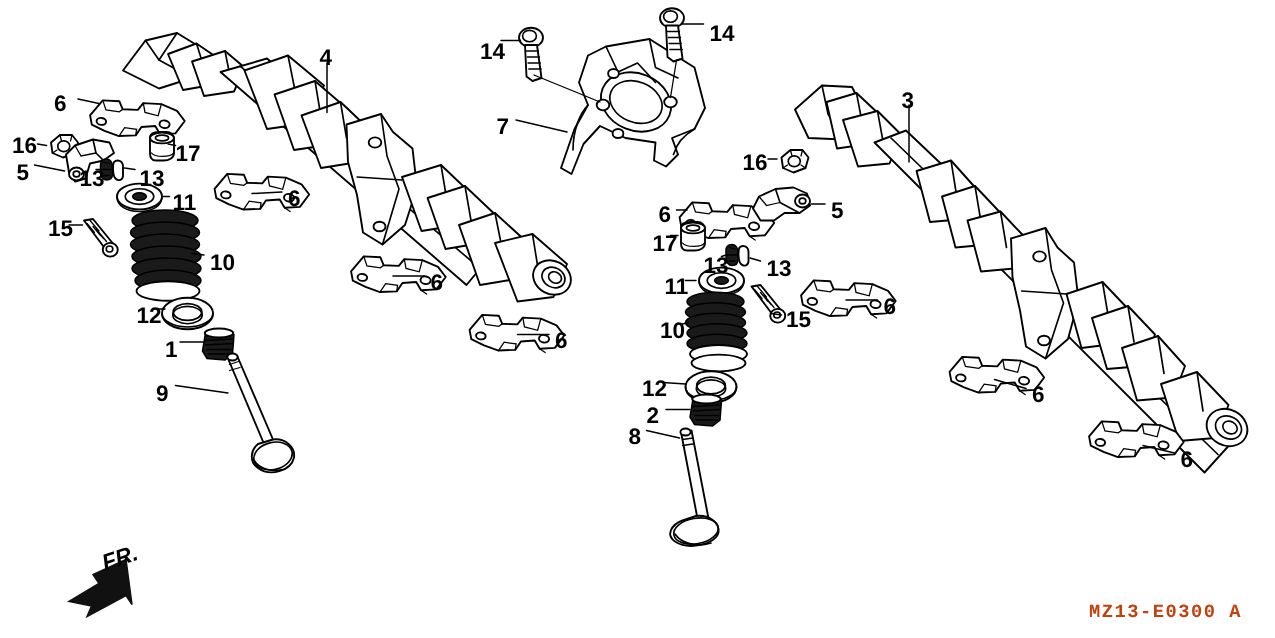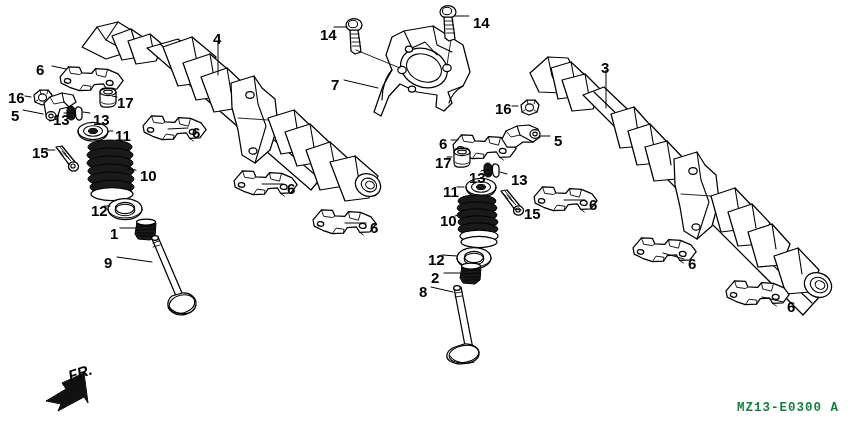--- a/index.html
+++ b/index.html
@@ -24,26 +24,26 @@
     font-family:"Liberation Sans", sans-serif;
     font-size:15px;
     font-weight:700;
     color:#000;
     line-height:1;
     white-space:nowrap;
     letter-spacing:0px;
   }
   #partno{
     position:absolute;
-    right:11px;bottom:10px;
+    right:22px;bottom:10px;
     font-family:"Liberation Mono", monospace;
     font-size:12.5px;
     font-weight:700;
     letter-spacing:1px;
-    color:#15803d;
+    color:#c2410c;
     white-space:nowrap;
   }
   #frtext{
     position:absolute;
     left:66px;top:368px;
     font-family:"Liberation Sans", sans-serif;
     font-size:15px;
     font-weight:800;
     font-style:italic;
     transform:rotate(-18deg);

